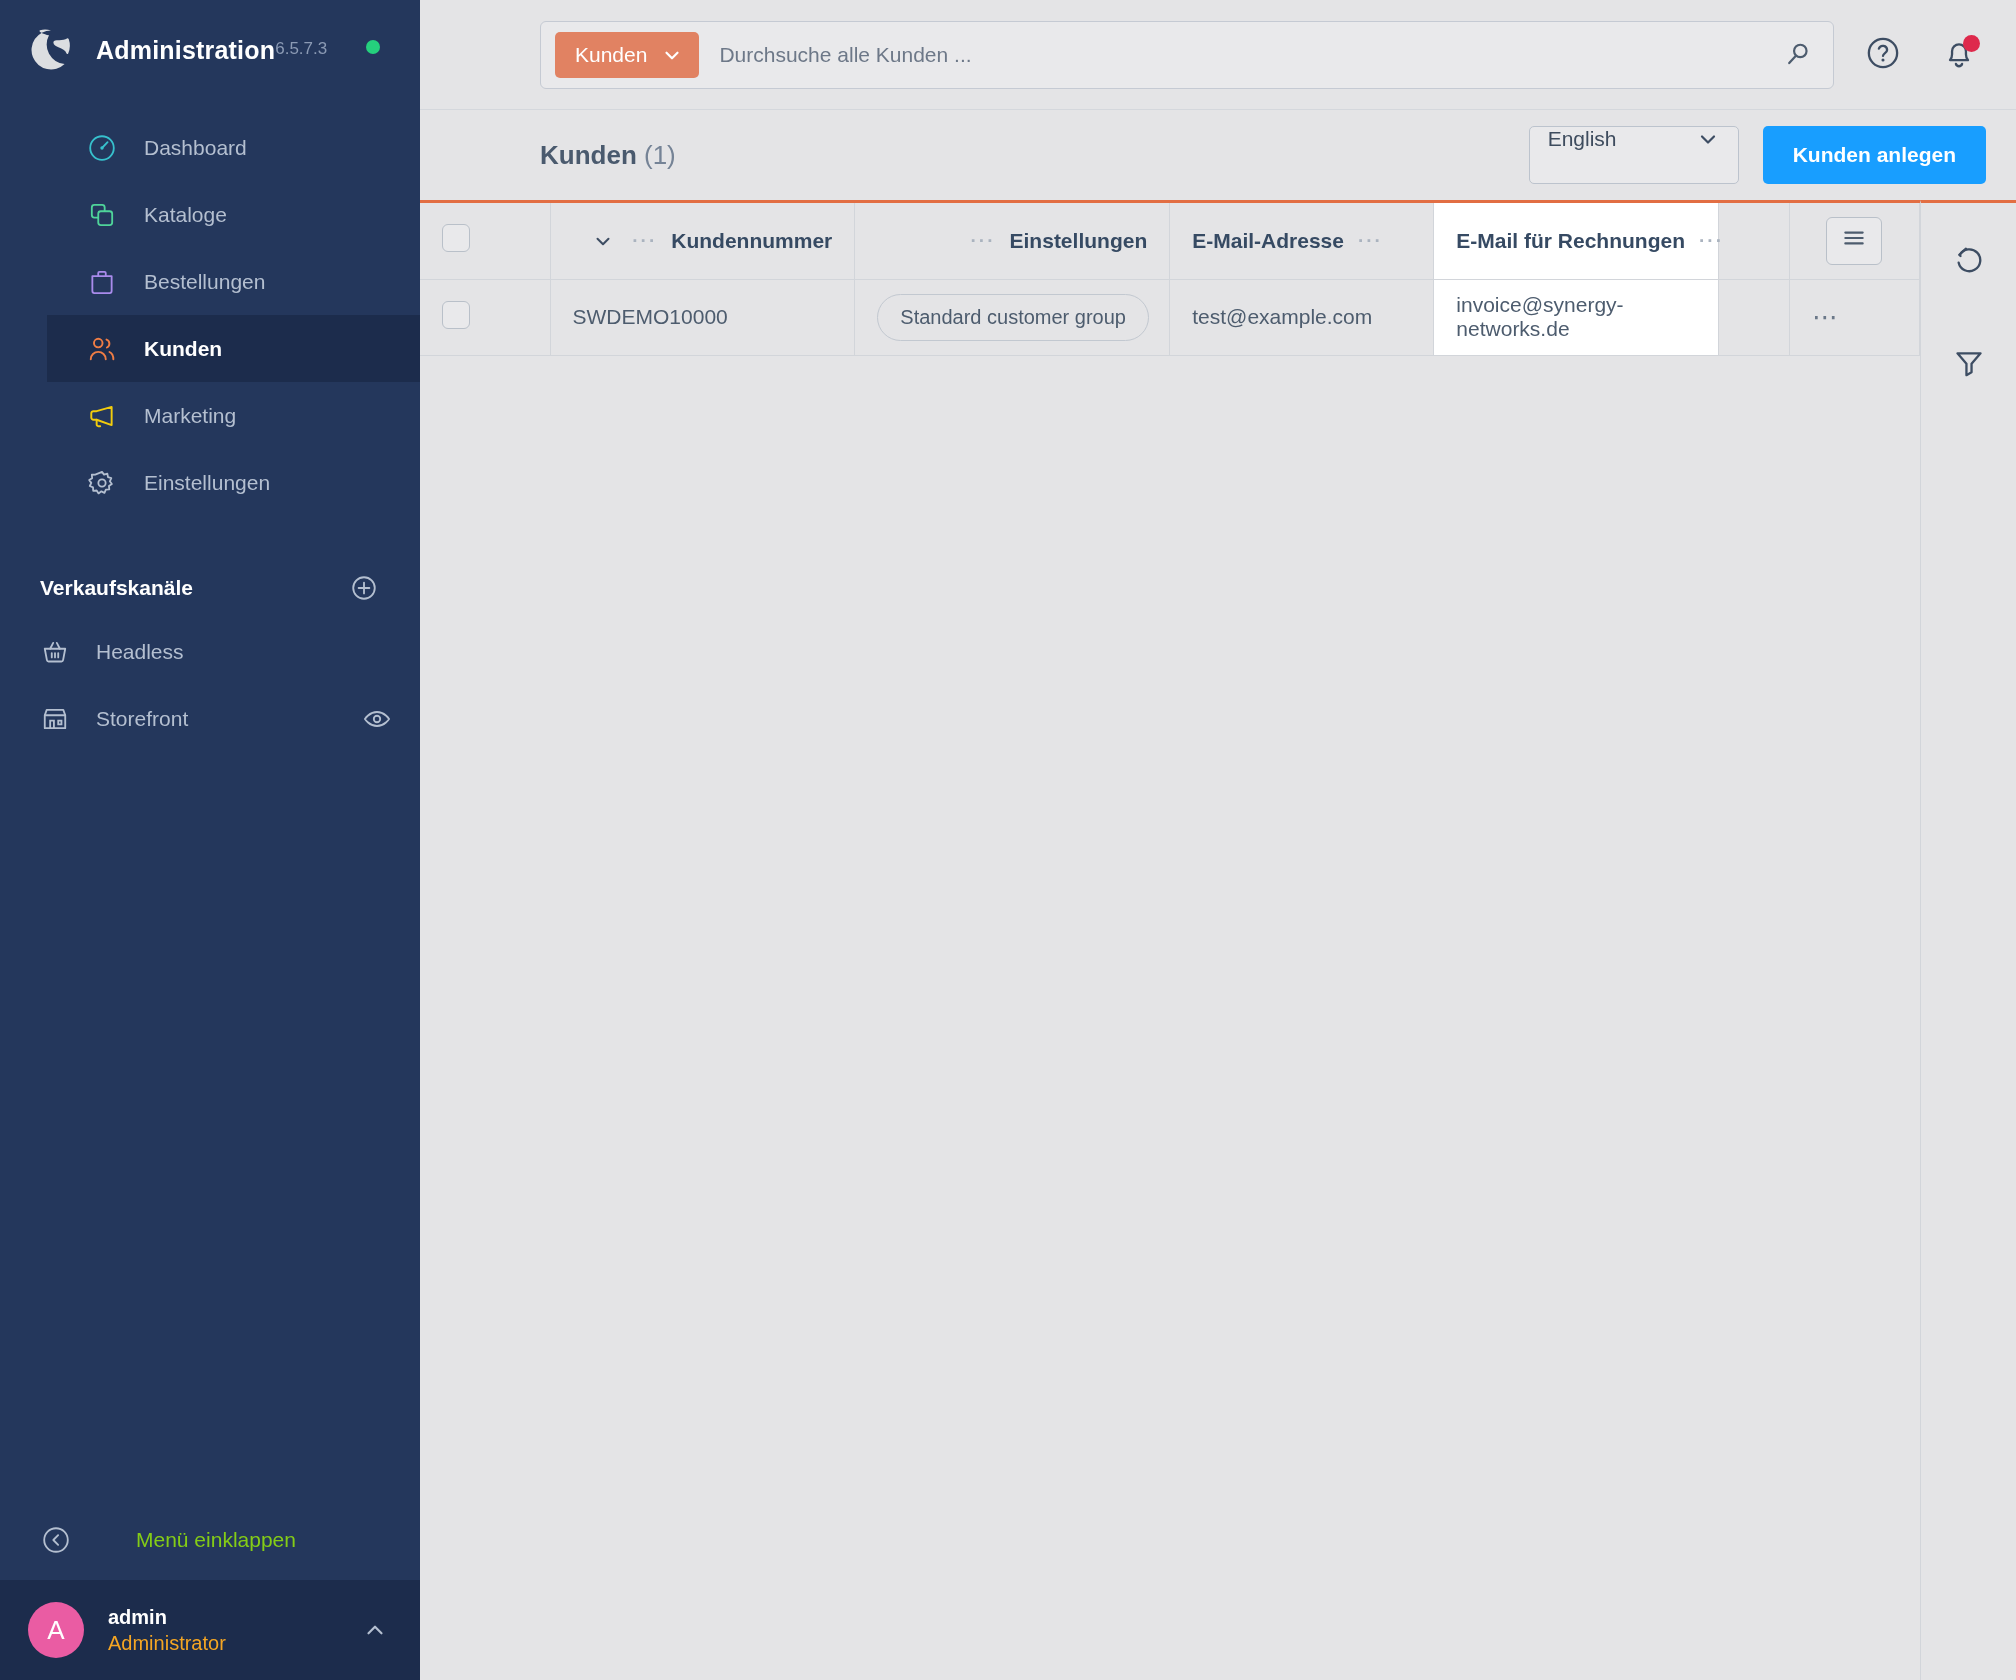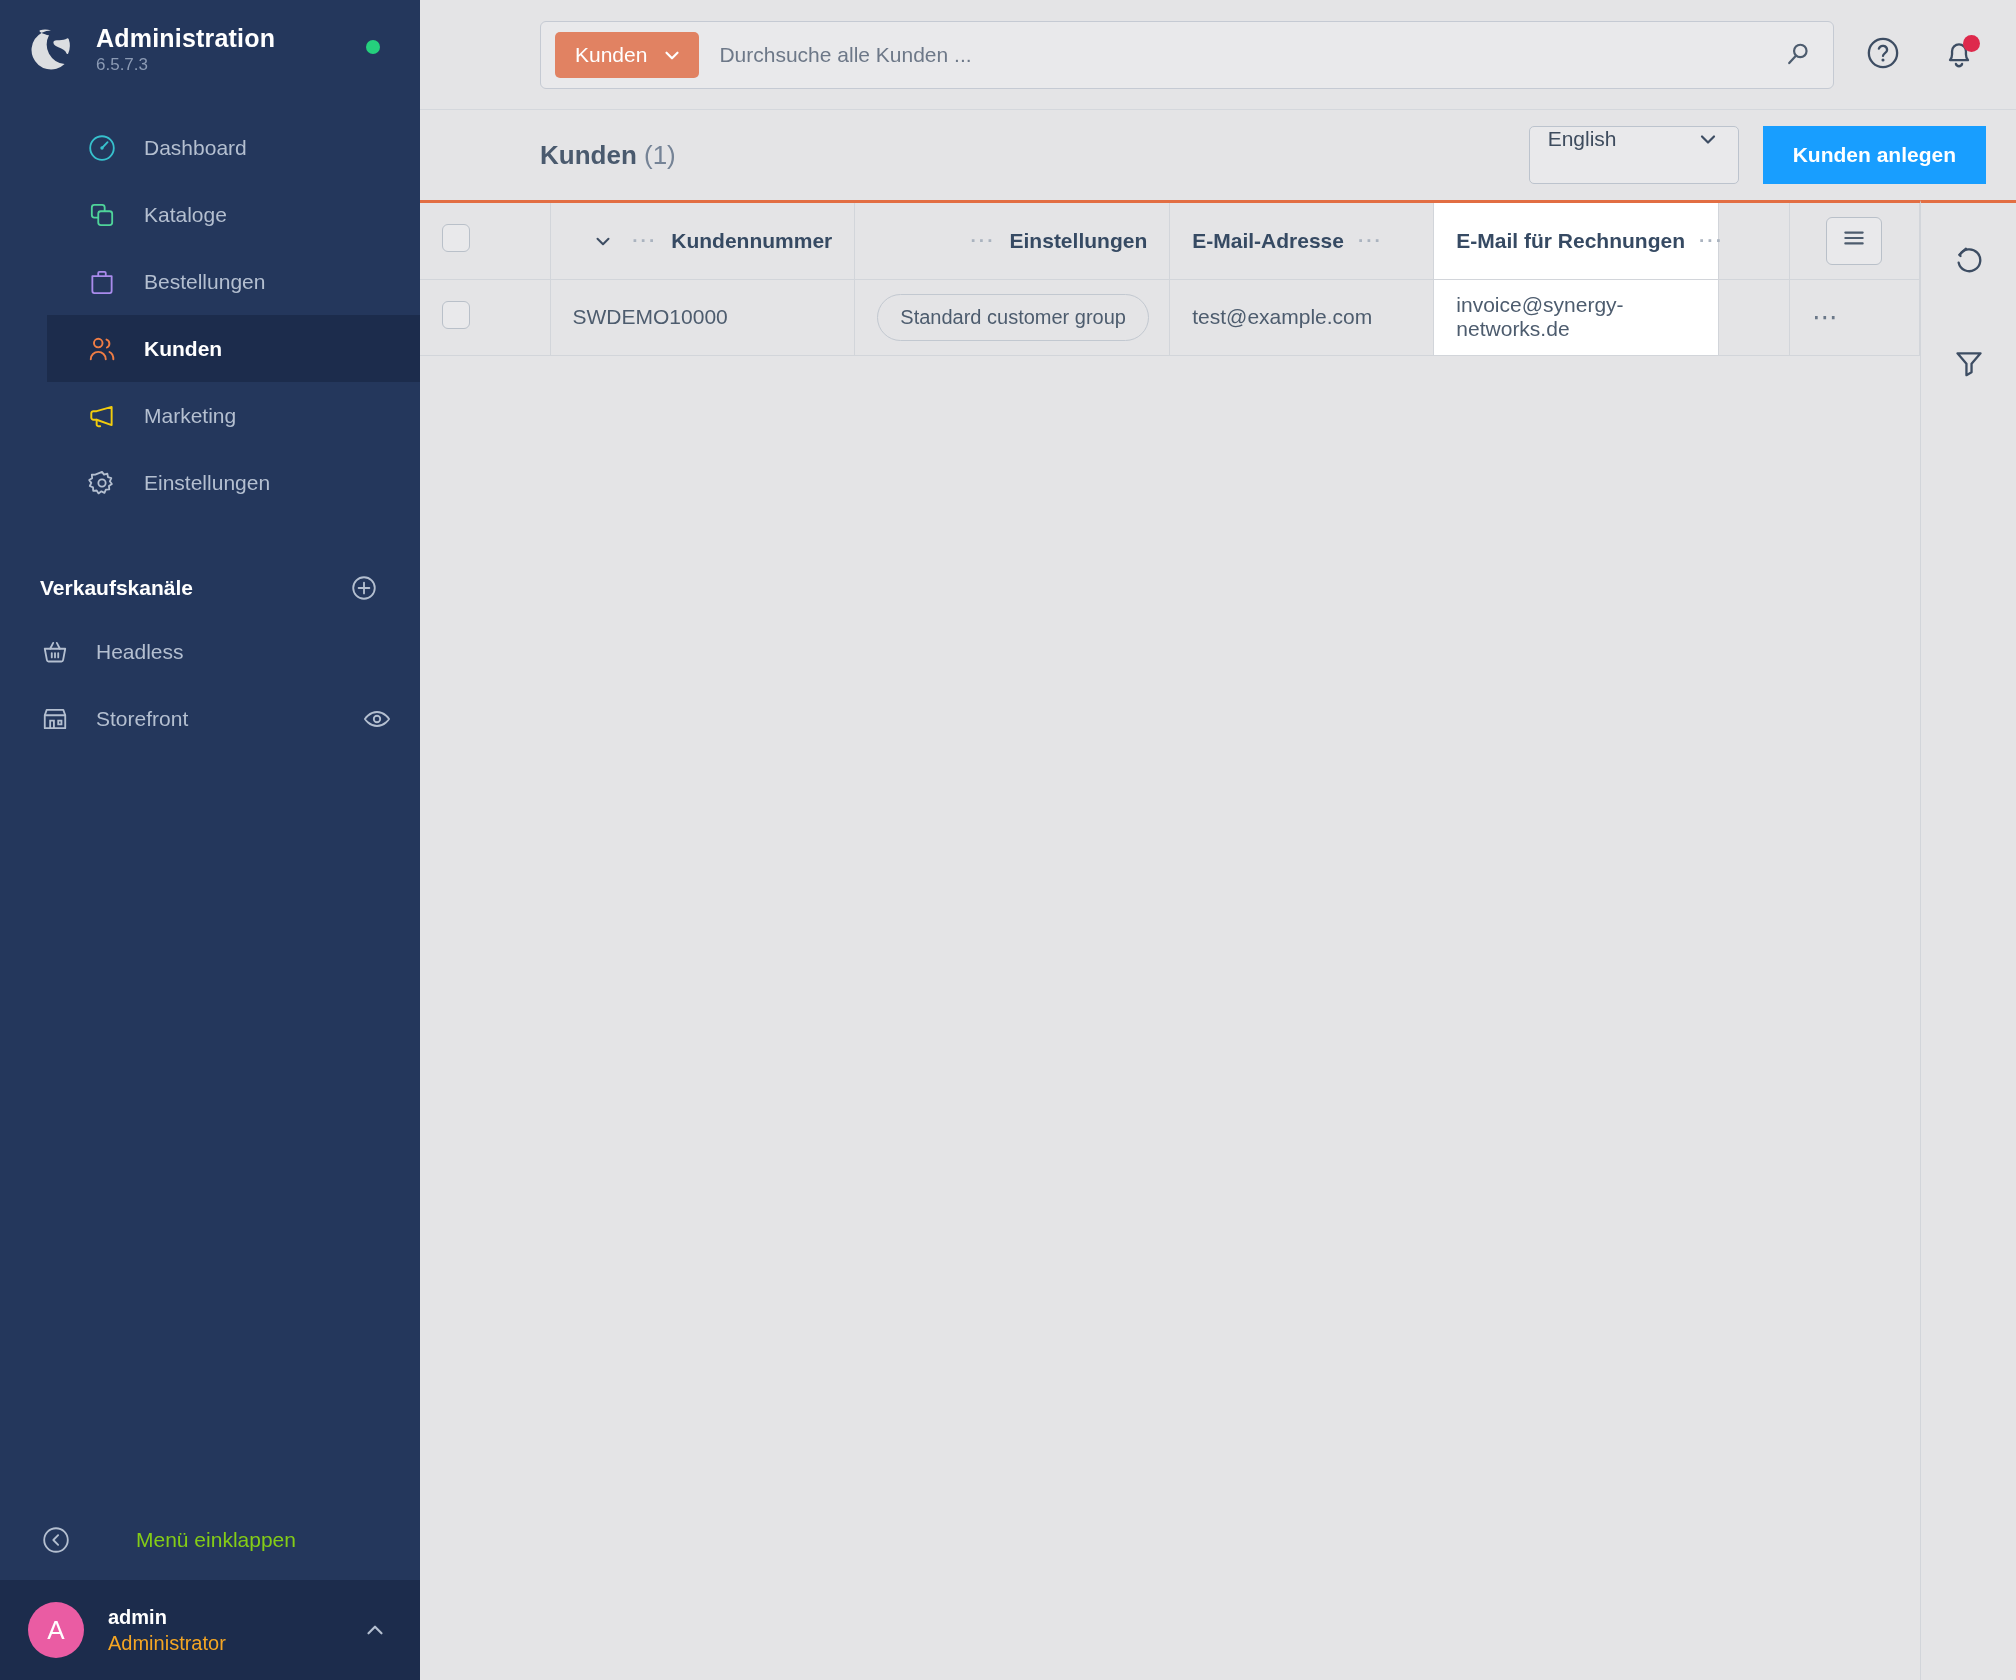--- a/index.html
+++ b/index.html
@@ -38,21 +38,21 @@
     position: relative;
   }
 
   .logo-mark {
     width: 46px;
     height: 46px;
     flex-shrink: 0;
     margin-right: 22px;
   }
 
-  .brand-text { display: flex; flex-direction: column; justify-content: flex-start; }
+  .brand-text { display: flex; flex-direction: row; justify-content: flex-start; }
   .brand-title {
     color: #ffffff;
     font-size: 25px;
     font-weight: bold;
     letter-spacing: .2px;
     line-height: 1.15;
   }
   .brand-version {
     color: #8b9ab4;
     font-size: 17px;
@@ -269,21 +269,21 @@
     color: #3e4c5e;
     cursor: pointer;
     margin-right: 24px;
   }
 
   .btn-primary {
     height: 58px;
     background: #189eff;
     color: #ffffff;
     border: none;
-    border-radius: 0;
+    border-radius: 5px;
     font-family: inherit;
     font-size: 21px;
     font-weight: bold;
     padding: 0 30px;
     cursor: pointer;
   }
 
   
   .grid-wrap {
     flex: 1;

